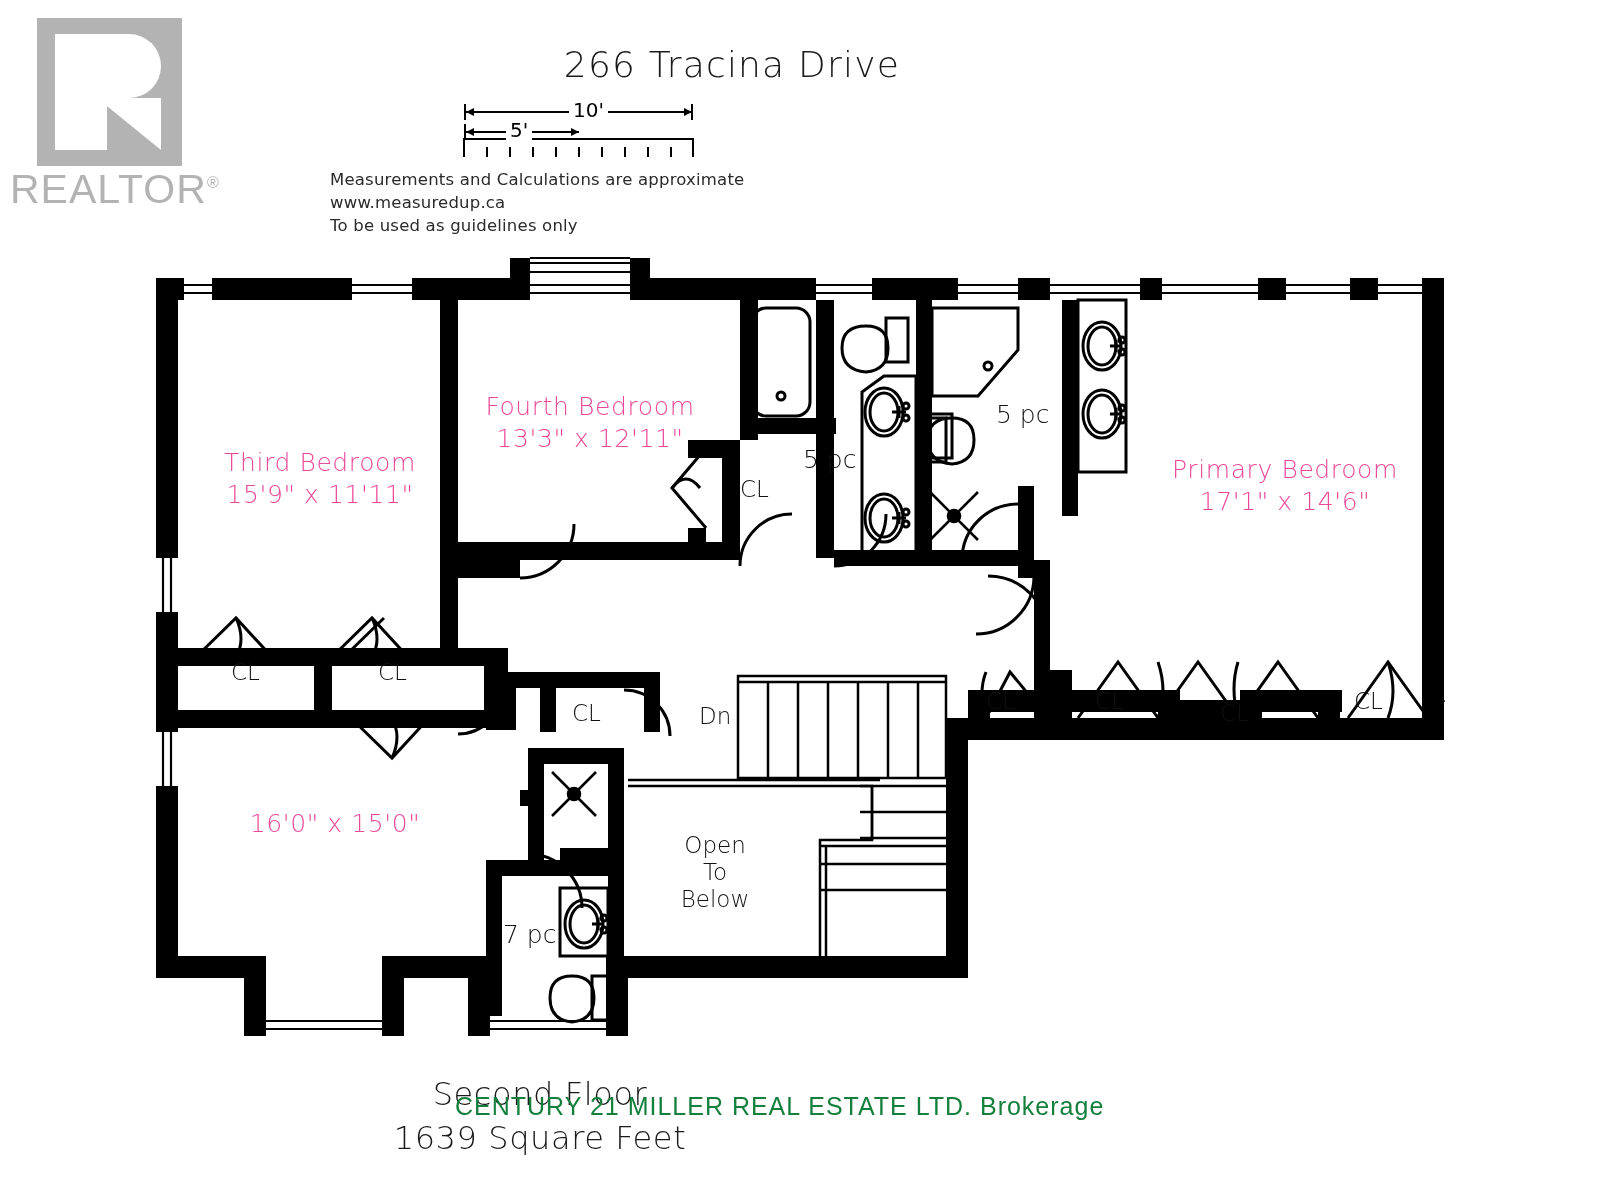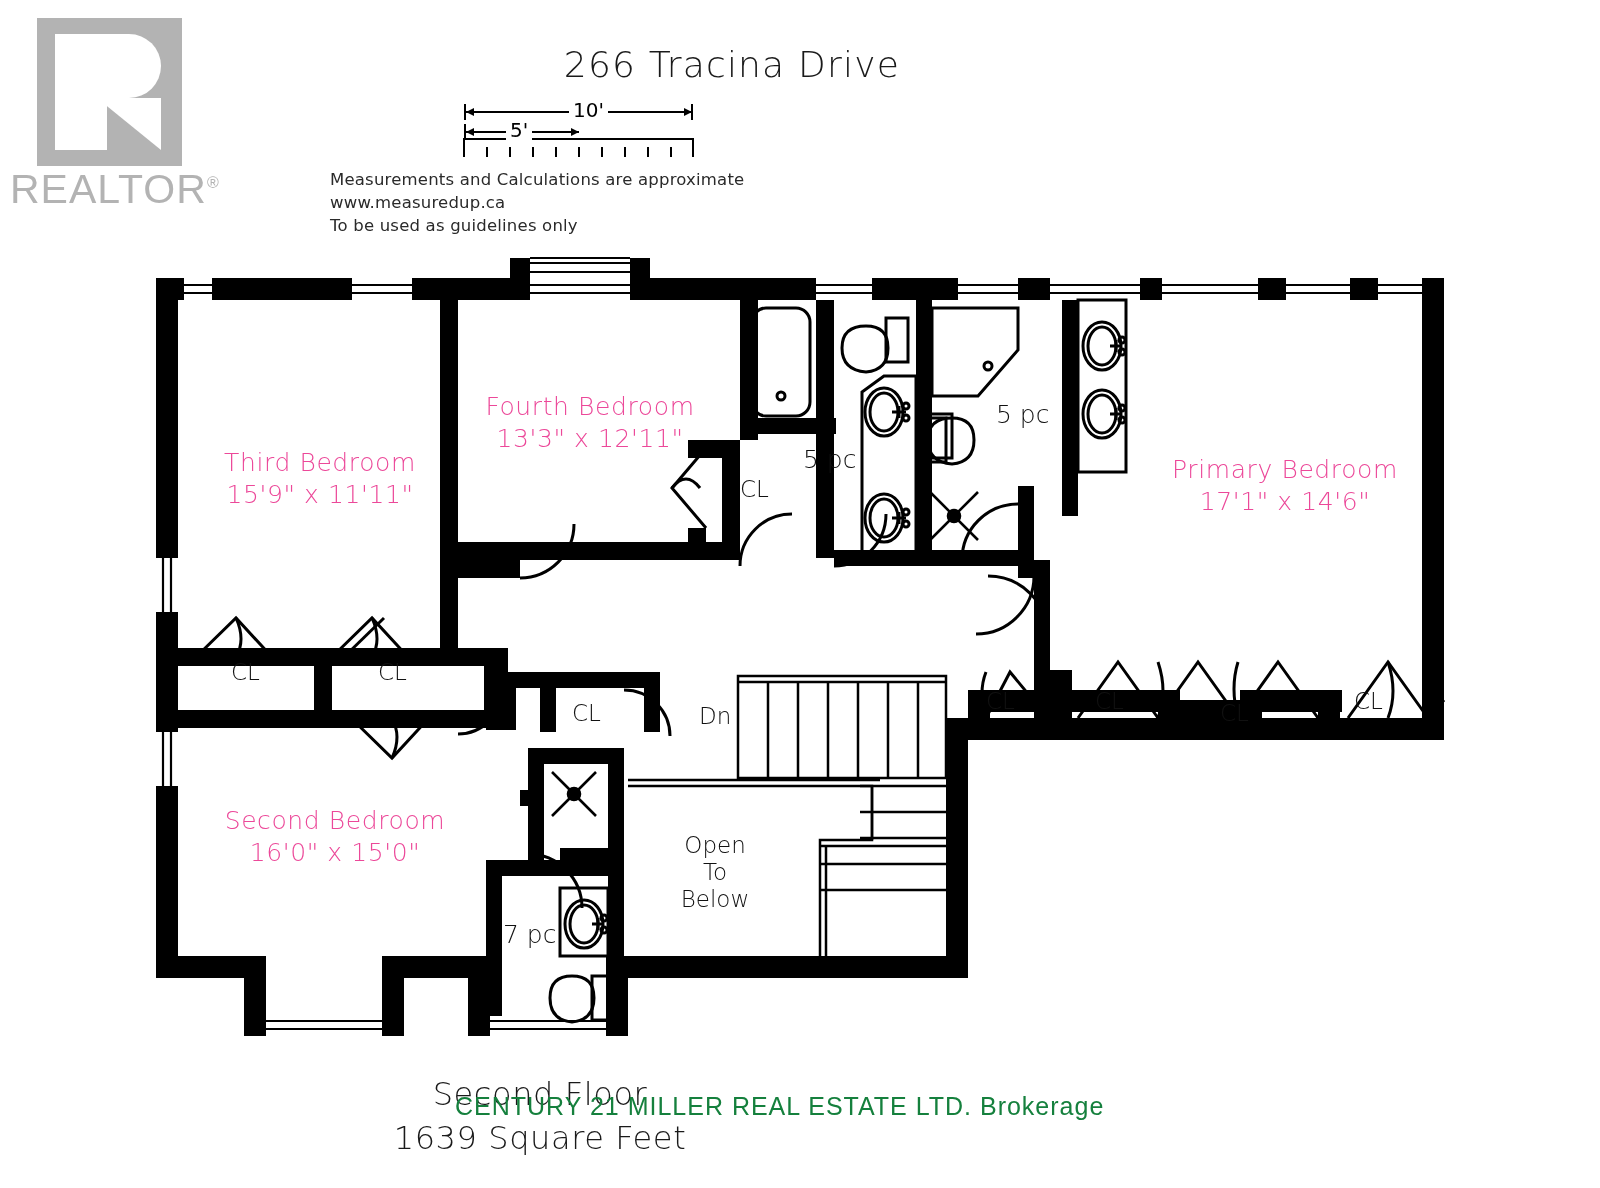--- a/index.html
+++ b/index.html
@@ -608,21 +608,20 @@
   <span class="nm">Fourth Bedroom</span>
   <span class="dm">13'3" x 12'11"</span>
 </div>
 
 <div class="rm" style="left:1125px; top:455px; width:320px;">
   <span class="nm">Primary Bedroom</span>
   <span class="dm">17'1" x 14'6"</span>
 </div>
 
 <div class="rm" style="left:175px; top:806px; width:320px;">
-  <span class="nm">Second Bedroom</span>
   <span class="dm">16'0" x 15'0"</span>
 </div>
 
 <span class="pc" style="left:803px; top:445px;">5 pc</span>
 <span class="pc" style="left:996px; top:400px;">5 pc</span>
 <span class="pc" style="left:503px; top:920px;">7 pc</span>
 
 <span class="cl" style="left:231px; top:659px;">CL</span>
 <span class="cl" style="left:378px; top:659px;">CL</span>
 <span class="cl" style="left:740px; top:476px;">CL</span>

